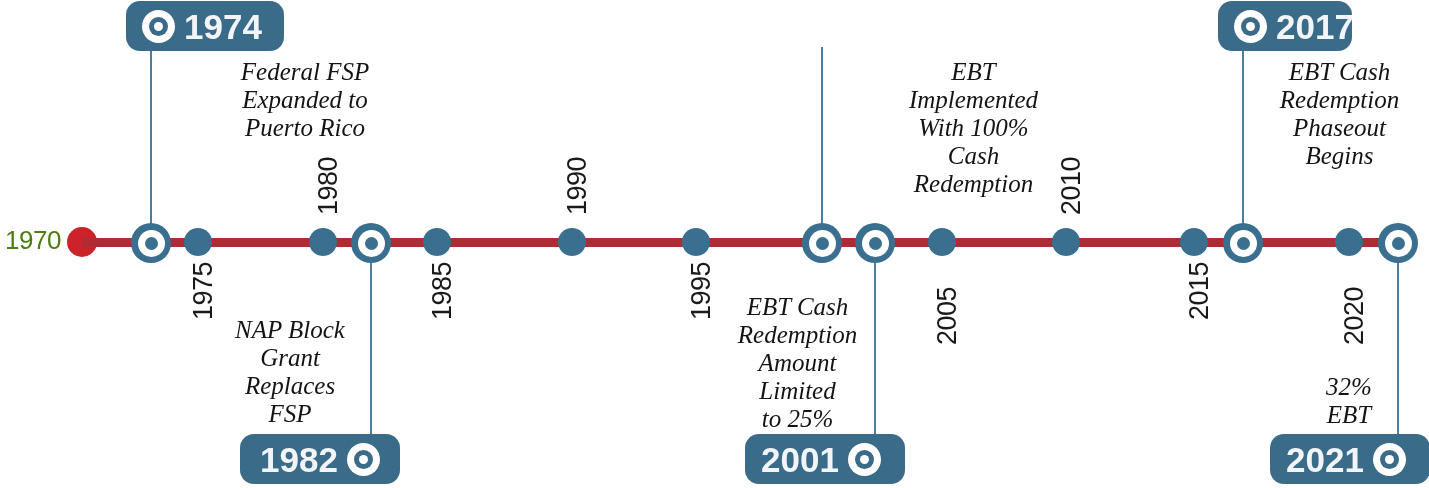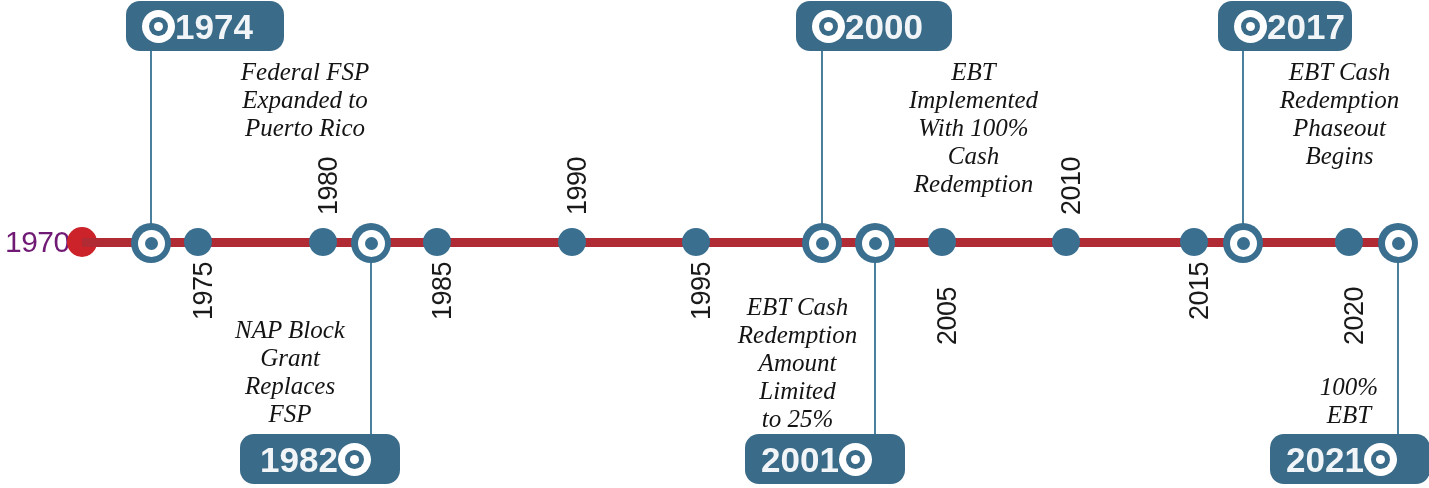--- a/index.html
+++ b/index.html
@@ -22,22 +22,22 @@
 
   
   .axis-line {
     position: absolute;
     height: 9px;
     background: #b02b33;
     border-radius: 1px;
   }
   .axis-start-label {
     position: absolute;
-    font-size: 30px;
-    color: #701a75;
+    font-size: 26px;
+    color: #4d7c0f;
     letter-spacing: -0.5px;
     white-space: nowrap;
     text-align: right;
   }
   .axis-start-dot {
     position: absolute;
     width: 30px;
     height: 30px;
     border-radius: 50%;
     background: #cc2229;
@@ -99,20 +99,21 @@
   }
 
   
   .year-badge {
     position: absolute;
     height: 50px;
     background: #3a6b89;
     border-radius: 14px;
     display: flex;
     align-items: center;
+    gap: 9px;
     padding: 0 16px;
     box-sizing: border-box;
   }
   .year-badge .badge-year {
     font-size: 35px;
     font-weight: 700;
     color: #f2f5f7;
     letter-spacing: 0px;
     line-height: 1;
     white-space: nowrap;
@@ -225,28 +226,20 @@
 Grant
 Replaces
 FSP</div>
 
   <div class="connector" style="left:821px; top:47px; height:185px;"></div>
   <div class="event-ring" style="left:802px; top:223px;">
     <div class="ring-mid">
       <div class="ring-core"></div>
     </div>
   </div>
-  <div class="year-badge" style="left:796px; top:1px; width:156px;">
-    <span class="badge-icon">
-      <span class="icon-hole">
-        <span class="icon-core"></span>
-      </span>
-    </span>
-    <span class="badge-year">2000</span>
-  </div>
   <div class="event-desc" style="left:826px; top:58px; width:295px;">EBT
 Implemented
 With 100%
 Cash
 Redemption</div>
 
   <div class="connector" style="left:874px; top:252px; height:188px;"></div>
   <div class="event-ring" style="left:855px; top:223px;">
     <div class="ring-mid">
       <div class="ring-core"></div>
@@ -292,16 +285,16 @@
     </div>
   </div>
   <div class="year-badge icon-right" style="left:1270px; top:434px; width:160px;">
     <span class="badge-year">2021</span>
     <span class="badge-icon">
       <span class="icon-hole">
         <span class="icon-core"></span>
       </span>
     </span>
   </div>
-  <div class="event-desc" style="left:1305px; top:373px; width:88px;">100%
+  <div class="event-desc" style="left:1305px; top:373px; width:88px;">32%
 EBT</div>
 
 </div>
 
 </body></html>

